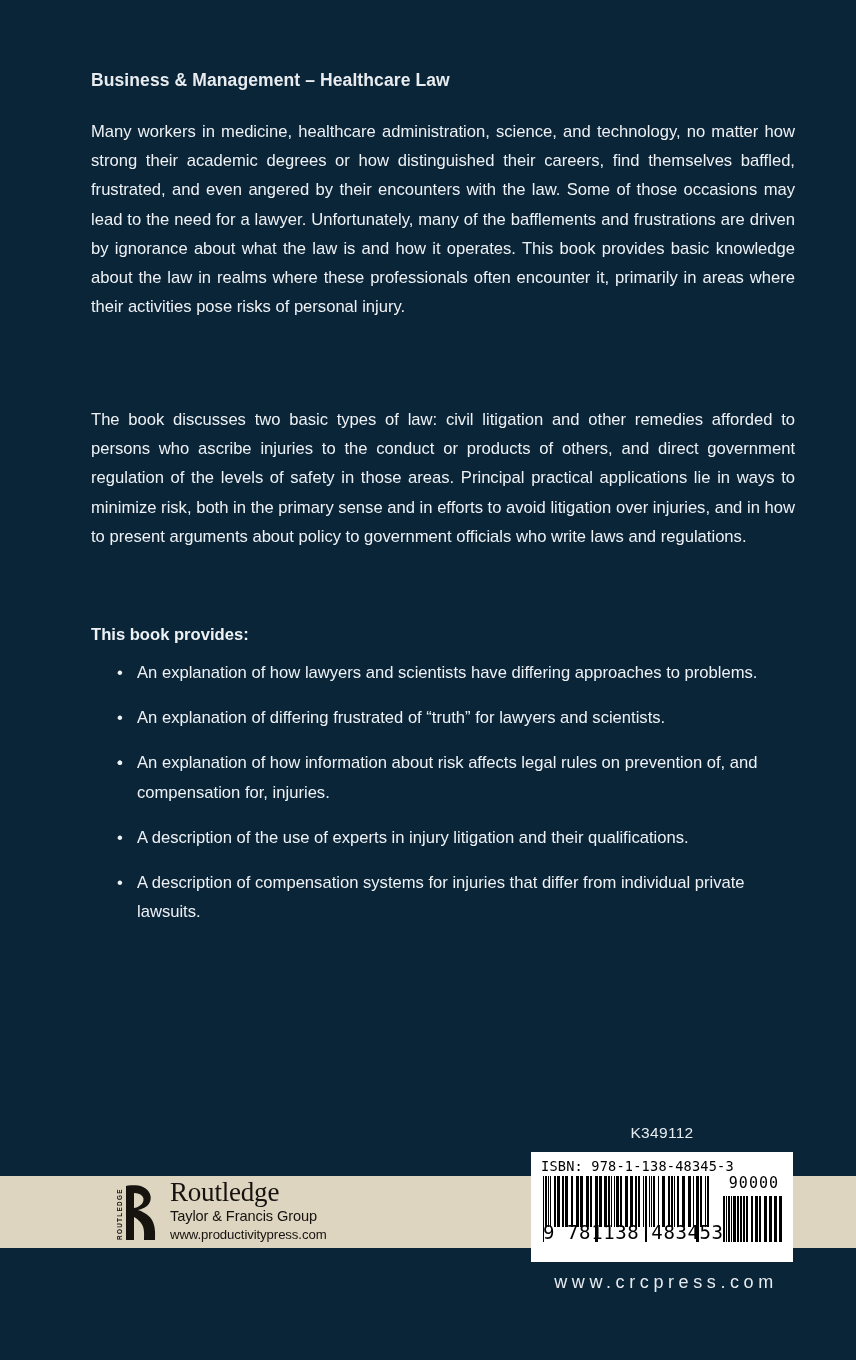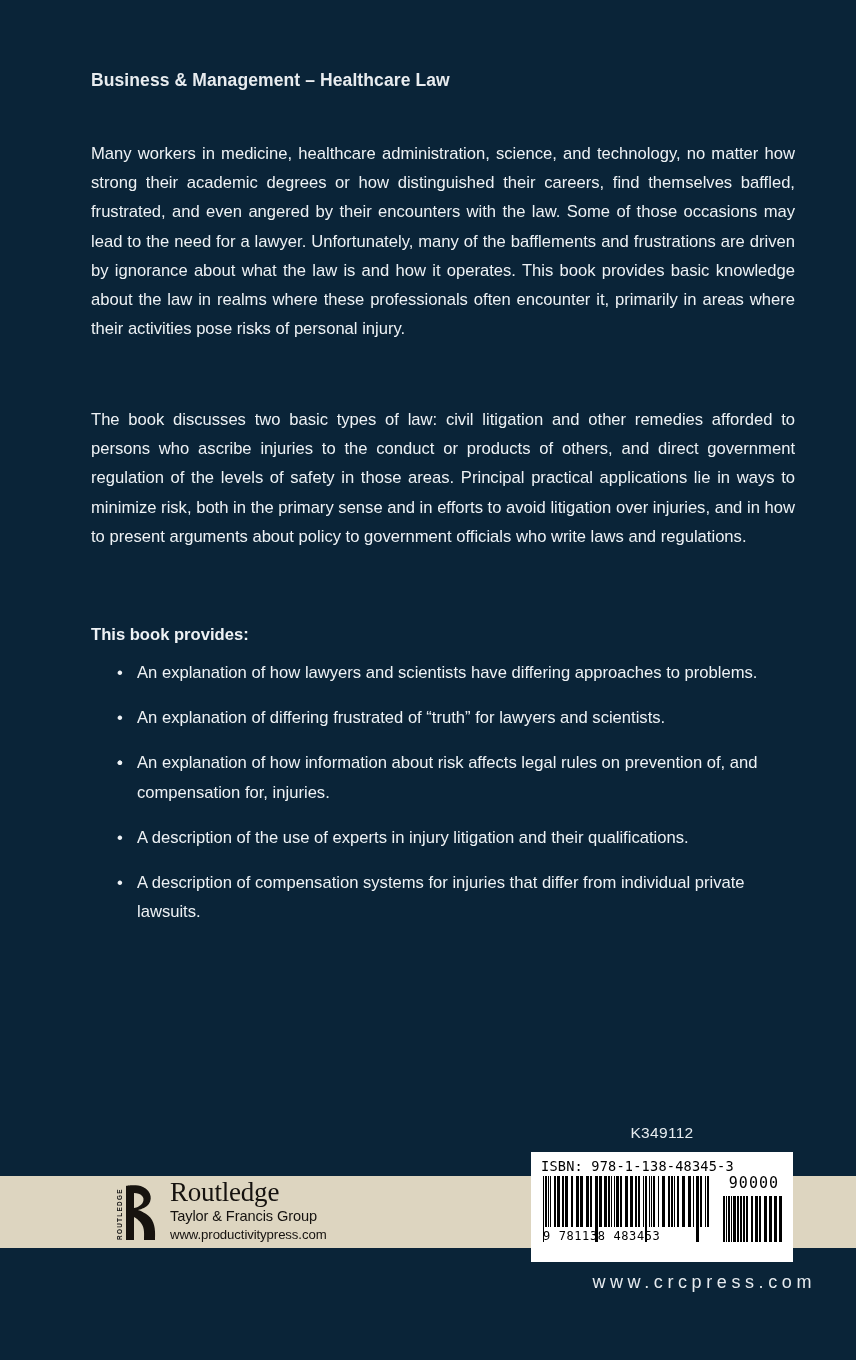--- a/index.html
+++ b/index.html
@@ -36,21 +36,21 @@
   .body-block {
     position: absolute;
     left: 91px;
     width: 704px;
     color: #eef2f5;
     font-size: 16.6px;
     line-height: 29.2px;
     text-align: justify;
     text-justify: inter-word;
   }
-  .para1 { top: 139px; }
+  .para1 { top: 117px; }
   .para2 { top: 405px; }
   .lead  { top: 620px; text-align: left; font-weight: bold; }
 
   
   .bullets {
     position: absolute;
     left: 91px;
     top: 658px;
     width: 704px;
     margin: 0;
@@ -199,41 +199,41 @@
     font-size: 15px;
     letter-spacing: 1px;
     color: #000;
     text-align: right;
   }
   .ean-digits {
     position: absolute;
     left: 2px;
     bottom: -1px;
     font-family: "DejaVu Sans Mono", monospace;
-    font-size: 12px;
+    font-size: 19px;
     letter-spacing: 0.6px;
     color: #000;
     white-space: nowrap;
   }
   .bar {
     position: absolute;
     top: 0;
     background: #000;
     height: 100%;
   }
   .bar.tall { height: 100%; }
   .bar.short { height: 78%; }
 
   
   .site-url {
     position: absolute;
     left: 516px;
     top: 1272px;
     width: 300px;
-    text-align: right;
+    text-align: center;
     color: #e7ecf0;
     font-size: 18px;
     letter-spacing: 4.6px;
   }
 </style>
 </head>
 <body>
 
 <div class="page">
 

